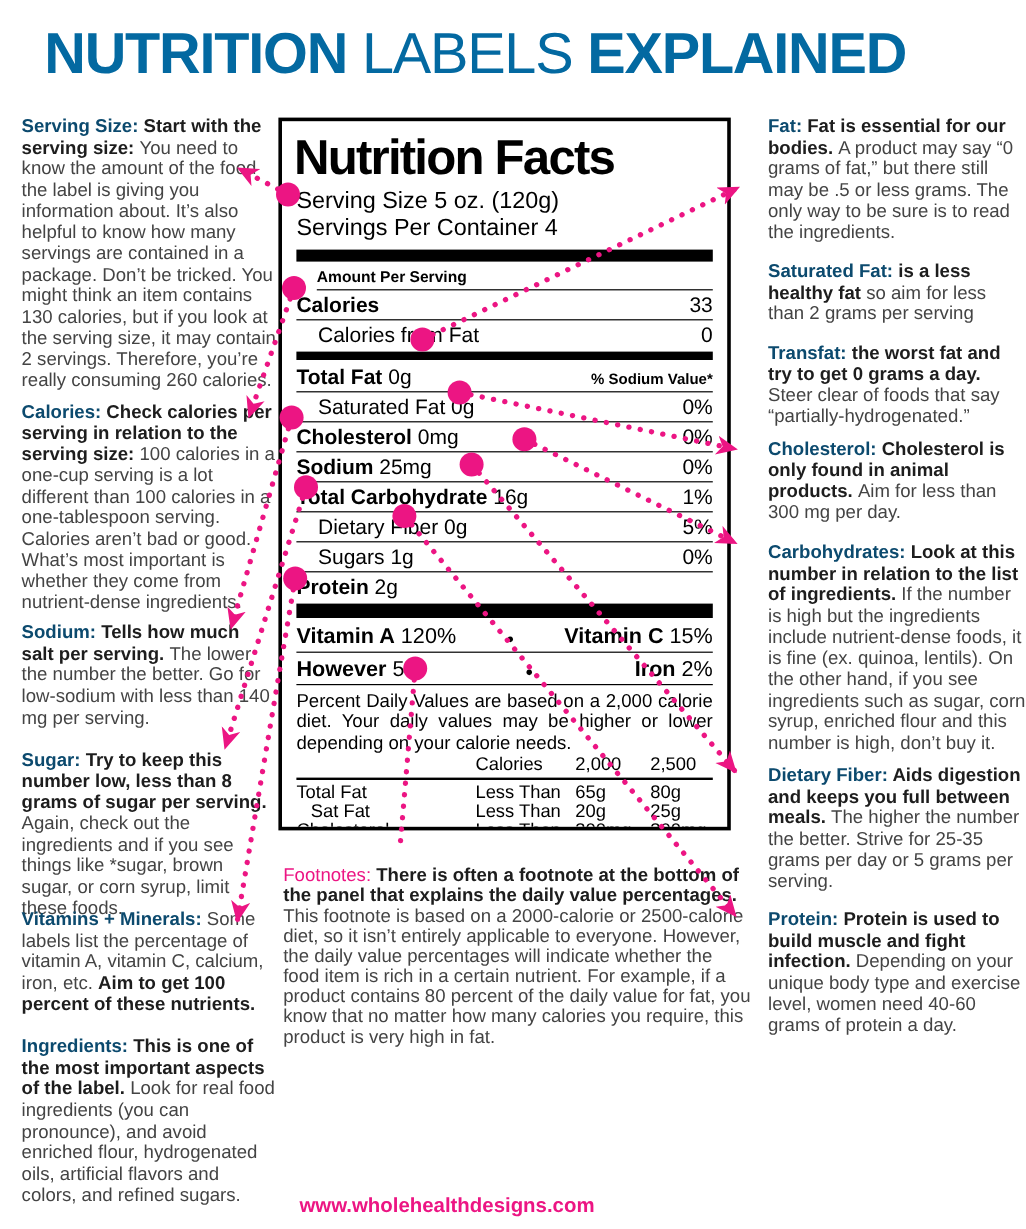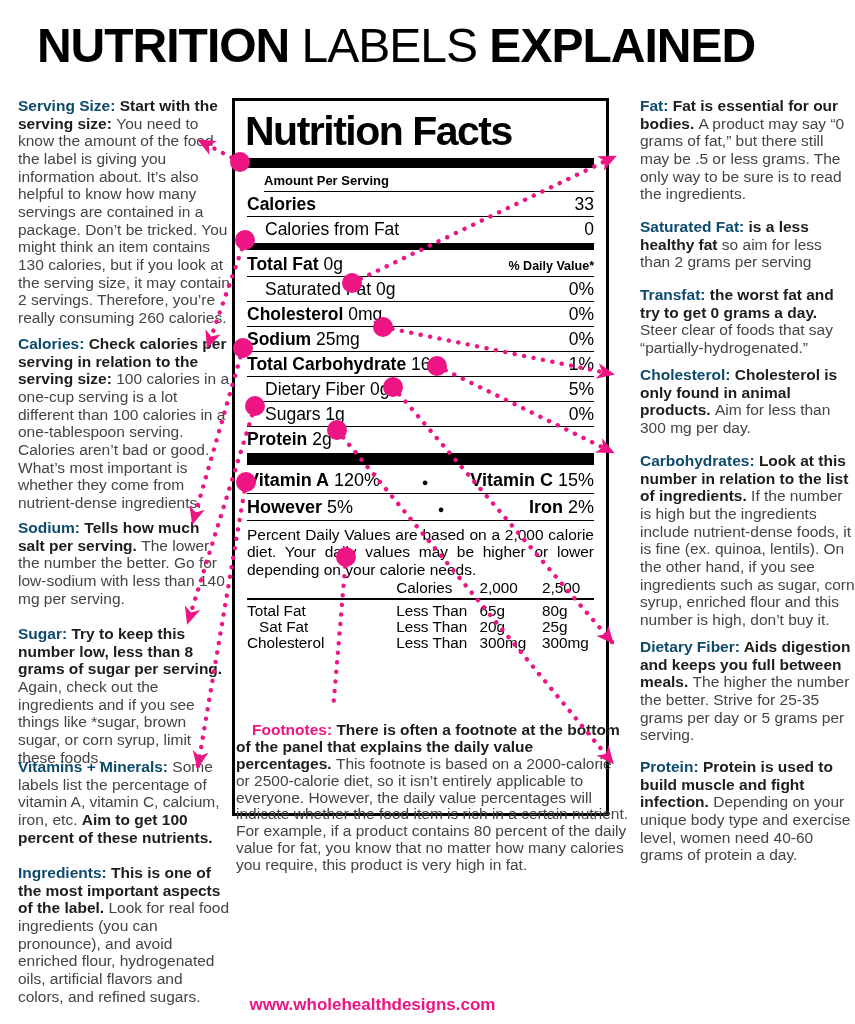--- a/index.html
+++ b/index.html
@@ -3,33 +3,33 @@
 <meta charset="utf-8">
 <style>
   html,body{margin:0;padding:0;}
   body{
     width:855px;height:1024px;position:relative;background:#fff;
     font-family:"Liberation Sans",sans-serif;color:#3f3f3f;overflow:hidden;
   }
   
   .title{
     position:absolute;top:18px;left:0;width:792px;text-align:center;
-    font-size:48px;letter-spacing:-1px;color:#000000;white-space:nowrap;
+    font-size:48px;letter-spacing:-1px;color:#0369a1;white-space:nowrap;
   }
   .title .heavy{font-weight:800;}
   .title .light{font-weight:300;}
   
   .ann{position:absolute;font-size:15.5px;line-height:1.14;color:#444;}
   .ann .head{color:#0c4a6e;font-weight:bold;}
   .ann .b{color:#1d1d1d;font-weight:bold;}
   .col-left .ann{left:18px;width:212px;}
   .col-right .ann{left:640px;width:215px;}
   
   .nlabel{
-    position:absolute;left:232px;top:98px;width:377px;height:718px;
+    position:absolute;left:232px;top:98px;width:377px;height:594px;
     border:3px solid #000;background:#fff;box-sizing:border-box;
     padding:0 12px;color:#000;overflow:hidden;
   }
   .nf-title{font-size:41px;font-weight:900;letter-spacing:-1.5px;margin:10px 0 4px -2px;line-height:1;}
   .nf-serving{font-size:19.5px;line-height:23px;}
   .bar{background:#000;}
   .bar1{height:10px;margin:6px 0 3px;}
   .bar2{height:7px;margin:2px 0;}
   .bar3{height:12px;margin:2px 0;}
   .aps{font-size:13px;font-weight:bold;border-bottom:1px solid #000;padding:2px 0 3px;margin-left:17px;}
@@ -48,21 +48,21 @@
   .vrow .dot{font-size:11px;}
   .nf-foot{font-size:15.5px;line-height:1.12;text-align:justify;margin:5px 0 2px;}
   .ftable{font-size:15.3px;line-height:1.05;margin-top:2px;}
   .frow{display:grid;grid-template-columns:43% 24% 18% 15%;}
   .frow.fhead{border-bottom:2px solid #000;padding-bottom:2px;margin-bottom:3px;}
   .frow div{white-space:nowrap;}
   .frow .ind2{padding-left:12px;}
   
   .footnotes{position:absolute;left:236px;top:722px;width:392px;
     font-size:15.5px;line-height:1.09;color:#444;}
-  .footnotes .head{color:#EC1583;font-weight:bold;margin-left:16px;}
+  .footnotes .head{color:#EC1583;font-weight:normal;}
   .footnotes .b{color:#1d1d1d;font-weight:bold;margin-top:32px;}
   
   .site{position:absolute;left:0;top:995px;width:745px;text-align:center;
     color:#EC1583;font-weight:bold;font-size:17px;}
   
   .overlay{position:absolute;left:0;top:0;pointer-events:none;}
 </style>
 </head>
 <body>
 
@@ -82,34 +82,36 @@
   <div class="ann" style="top:218px"><span class="head">Saturated Fat: </span><span class="b">is a less healthy fat </span><span>so aim for less than 2 grams per serving</span></div>
   <div class="ann" style="top:286px"><span class="head">Transfat: </span><span class="b">the worst fat and try to get 0 grams a day. </span><span>Steer clear of foods that say “partially-hydrogenated.”</span></div>
   <div class="ann" style="top:366px"><span class="head">Cholesterol: </span><span class="b">Cholesterol is only found in animal products. </span><span>Aim for less than 300 mg per day.</span></div>
   <div class="ann" style="top:452px"><span class="head">Carbohydrates: </span><span class="b">Look at this number in relation to the list of ingredients. </span><span>If the number is high but the ingredients include nutrient-dense foods, it is fine (ex. quinoa, lentils). On the other hand, if you see ingredients such as sugar, corn syrup, enriched flour and this number is high, don’t buy it.</span></div>
   <div class="ann" style="top:638px"><span class="head">Dietary Fiber: </span><span class="b">Aids digestion and keeps you full between meals. </span><span>The higher the number the better. Strive for 25-35 grams per day or 5 grams per serving.</span></div>
   <div class="ann" style="top:758px"><span class="head">Protein: </span><span class="b">Protein is used to build muscle and fight infection. </span><span> Depending on your unique body type and exercise level, women need 40-60 grams of protein a day.</span></div>
 </div>
 
 <div class="nlabel">
   <div class="nf-title">Nutrition Facts</div>
+  <div class="nf-serving">Serving Size 5 oz. (120g)</div>
+  <div class="nf-serving">Servings Per Container 4</div>
   <div class="bar bar1"></div>
   <div class="aps">Amount Per Serving</div>
   <div class="nrow">
       <span class="nm">Calories</span>
       <span class="amt">33</span>
     </div>
   <div class="nrow plain ind nobb">
       <span class="nm">Calories from Fat</span>
       <span class="amt">0</span>
     </div>
   <div class="bar bar2"></div>
   <div class="nrow">
       <span><span class="nm">Total Fat</span> <span class="amt">0g</span></span>
-      <span class="dvsmall">% Daily Value*</span>
+      <span class="dvsmall">% Sodium Value*</span>
     </div>
   <div class="nrow plain ind">
       <span><span>Saturated Fat</span> <span>0g</span></span>
       <span class="dv">0%</span>
     </div>
   <div class="nrow">
       <span><span class="nm">Cholesterol</span> <span class="amt">0mg</span></span>
       <span class="dv">0%</span>
     </div>
   <div class="nrow">

